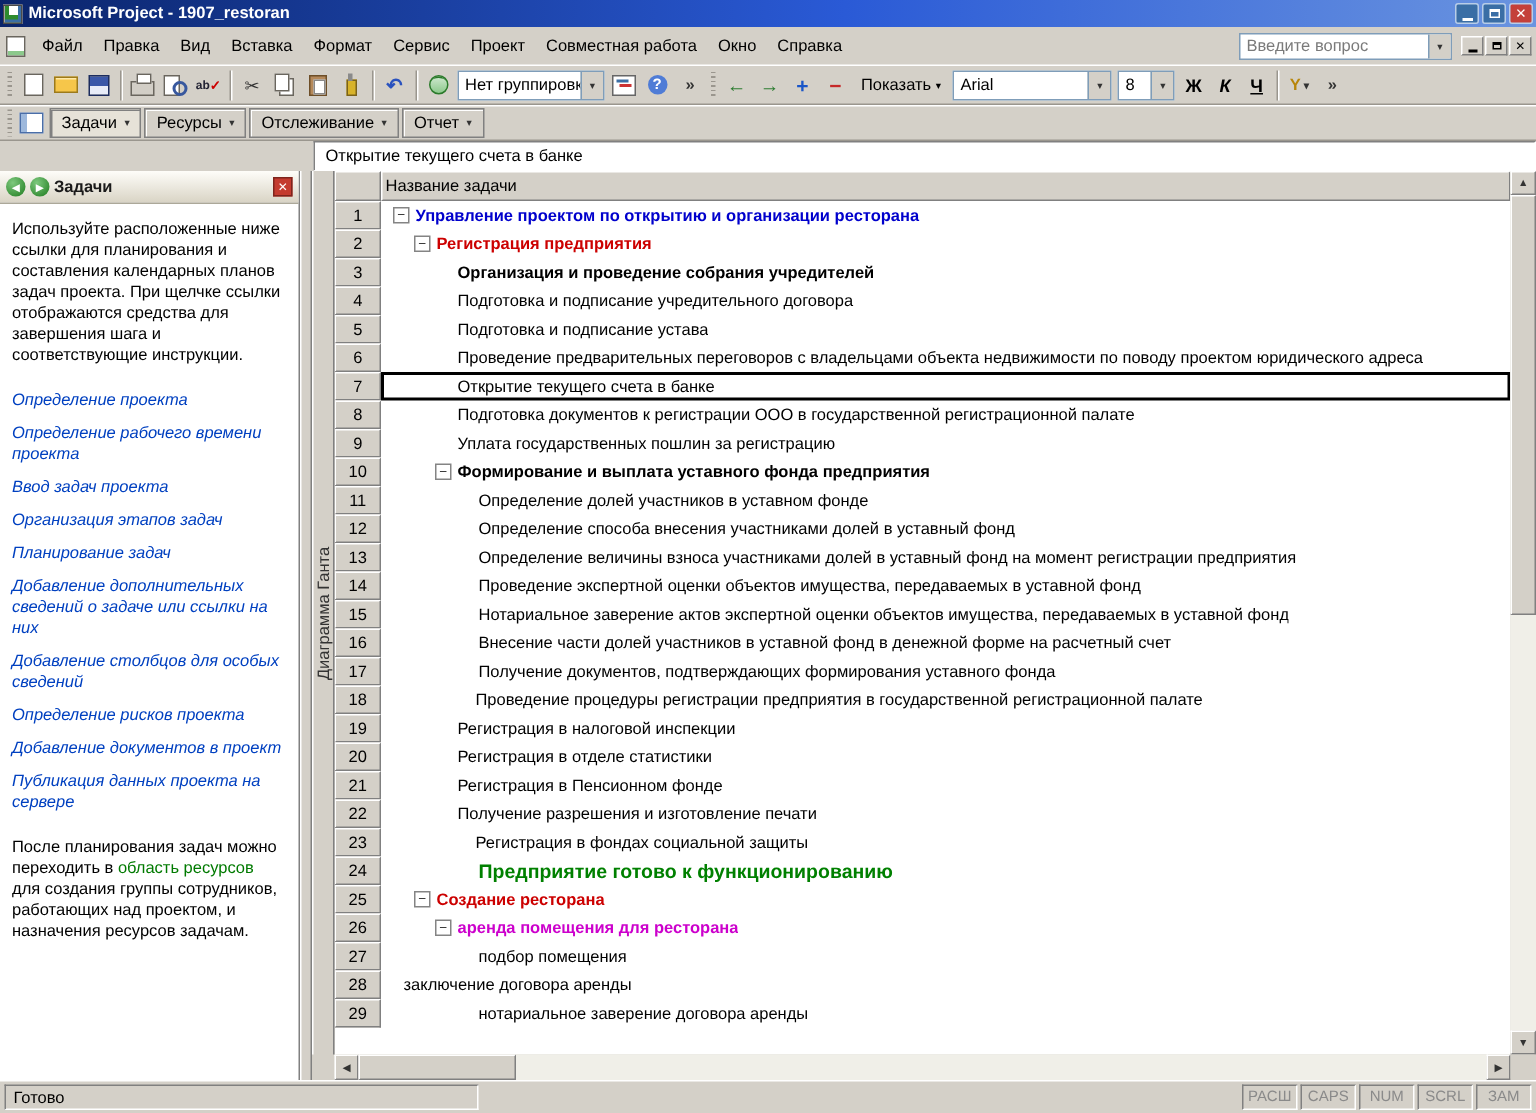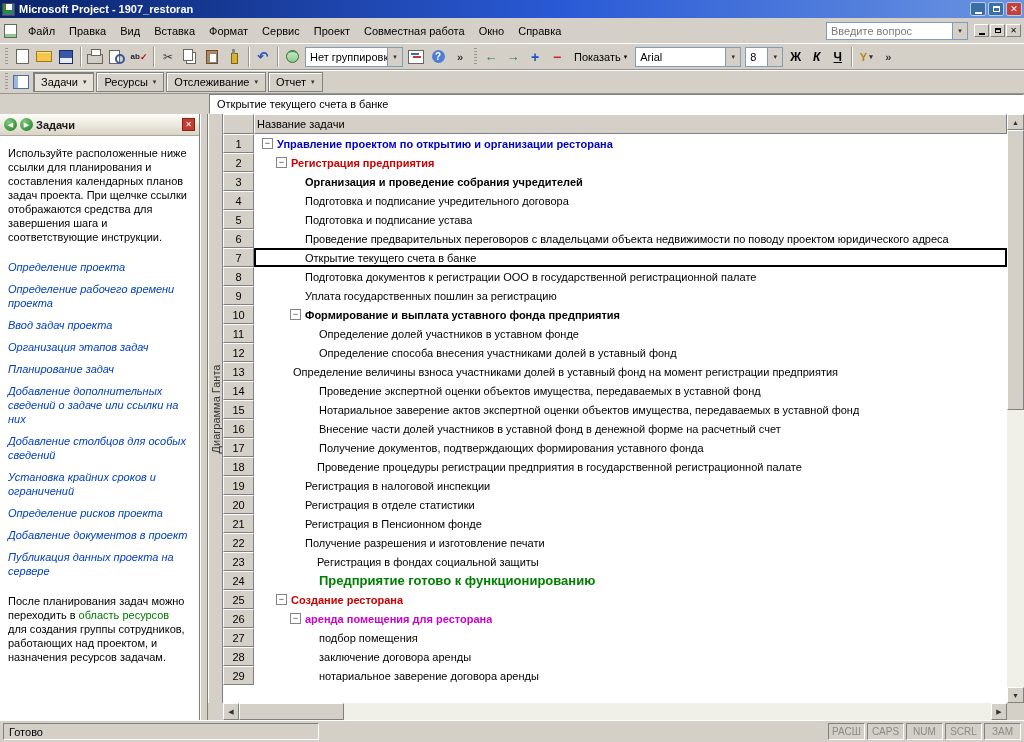--- a/index.html
+++ b/index.html
@@ -357,21 +357,20 @@
       <div class="sb-body">
         <div class="s-intro">Используйте расположенные ниже ссылки для планирования и составления календарных планов задач проекта. При щелчке ссылки отображаются средства для завершения шага и соответствующие инструкции.</div>
         <div>
             <div class="slink">Определение проекта</div>
             <div class="slink">Определение рабочего времени проекта</div>
             <div class="slink">Ввод задач проекта</div>
             <div class="slink">Организация этапов задач</div>
             <div class="slink">Планирование задач</div>
             <div class="slink">Добавление дополнительных сведений о задаче или ссылки на них</div>
             <div class="slink">Добавление столбцов для особых сведений</div>
-            <div class="slink">Установка крайних сроков и ограничений</div>
             <div class="slink">Определение рисков проекта</div>
             <div class="slink">Добавление документов в проект</div>
             <div class="slink">Публикация данных проекта на сервере</div>
           </div>
         <div class="s-outro">
           <span>После планирования задач можно переходить в </span><span class="green-link">область ресурсов</span><span> для создания группы сотрудников, работающих над проектом, и назначения ресурсов задачам.</span>
         </div>
       </div>
     </div>
 
@@ -467,21 +466,21 @@
               </div>
               <div class="trow">
                 <div class="cid">12</div>
                 <div class="cname" style="padding-left: 50px;">
                   <span class="ind"></span>
                   <span class="ttext" style="color: rgb(0, 0, 0); font-weight: normal;">Определение способа внесения участниками долей в уставный фонд</span>
                 </div>
               </div>
               <div class="trow">
                 <div class="cid">13</div>
-                <div class="cname" style="padding-left: 24px;">
+                <div class="cname" style="padding-left: 50px;">
                   <span class="ind"></span>
                   <span class="ttext" style="color: rgb(0, 0, 0); font-weight: normal;">Определение величины взноса участниками долей в уставный фонд на момент регистрации предприятия</span>
                 </div>
               </div>
               <div class="trow">
                 <div class="cid">14</div>
                 <div class="cname" style="padding-left: 50px;">
                   <span class="ind"></span>
                   <span class="ttext" style="color: rgb(0, 0, 0); font-weight: normal;">Проведение экспертной оценки объектов имущества, передаваемых в уставной фонд</span>
                 </div>
@@ -572,21 +571,21 @@
               </div>
               <div class="trow">
                 <div class="cid">27</div>
                 <div class="cname" style="padding-left: 50px;">
                   <span class="ind"></span>
                   <span class="ttext" style="color: rgb(0, 0, 0); font-weight: normal;">подбор помещения</span>
                 </div>
               </div>
               <div class="trow">
                 <div class="cid">28</div>
-                <div class="cname" style="padding-left: 50px; align-items: center;">
+                <div class="cname" style=" align-items: center;">
                   <span class="ind"></span>
                   <span class="ttext" style="color: rgb(0, 0, 0); font-weight: normal;">заключение договора аренды</span>
                 </div>
               </div>
               <div class="trow">
                 <div class="cid">29</div>
                 <div class="cname" style="padding-left: 50px;">
                   <span class="ind"></span>
                   <span class="ttext" style="color: rgb(0, 0, 0); font-weight: normal;">нотариальное заверение договора аренды</span>
                 </div>

